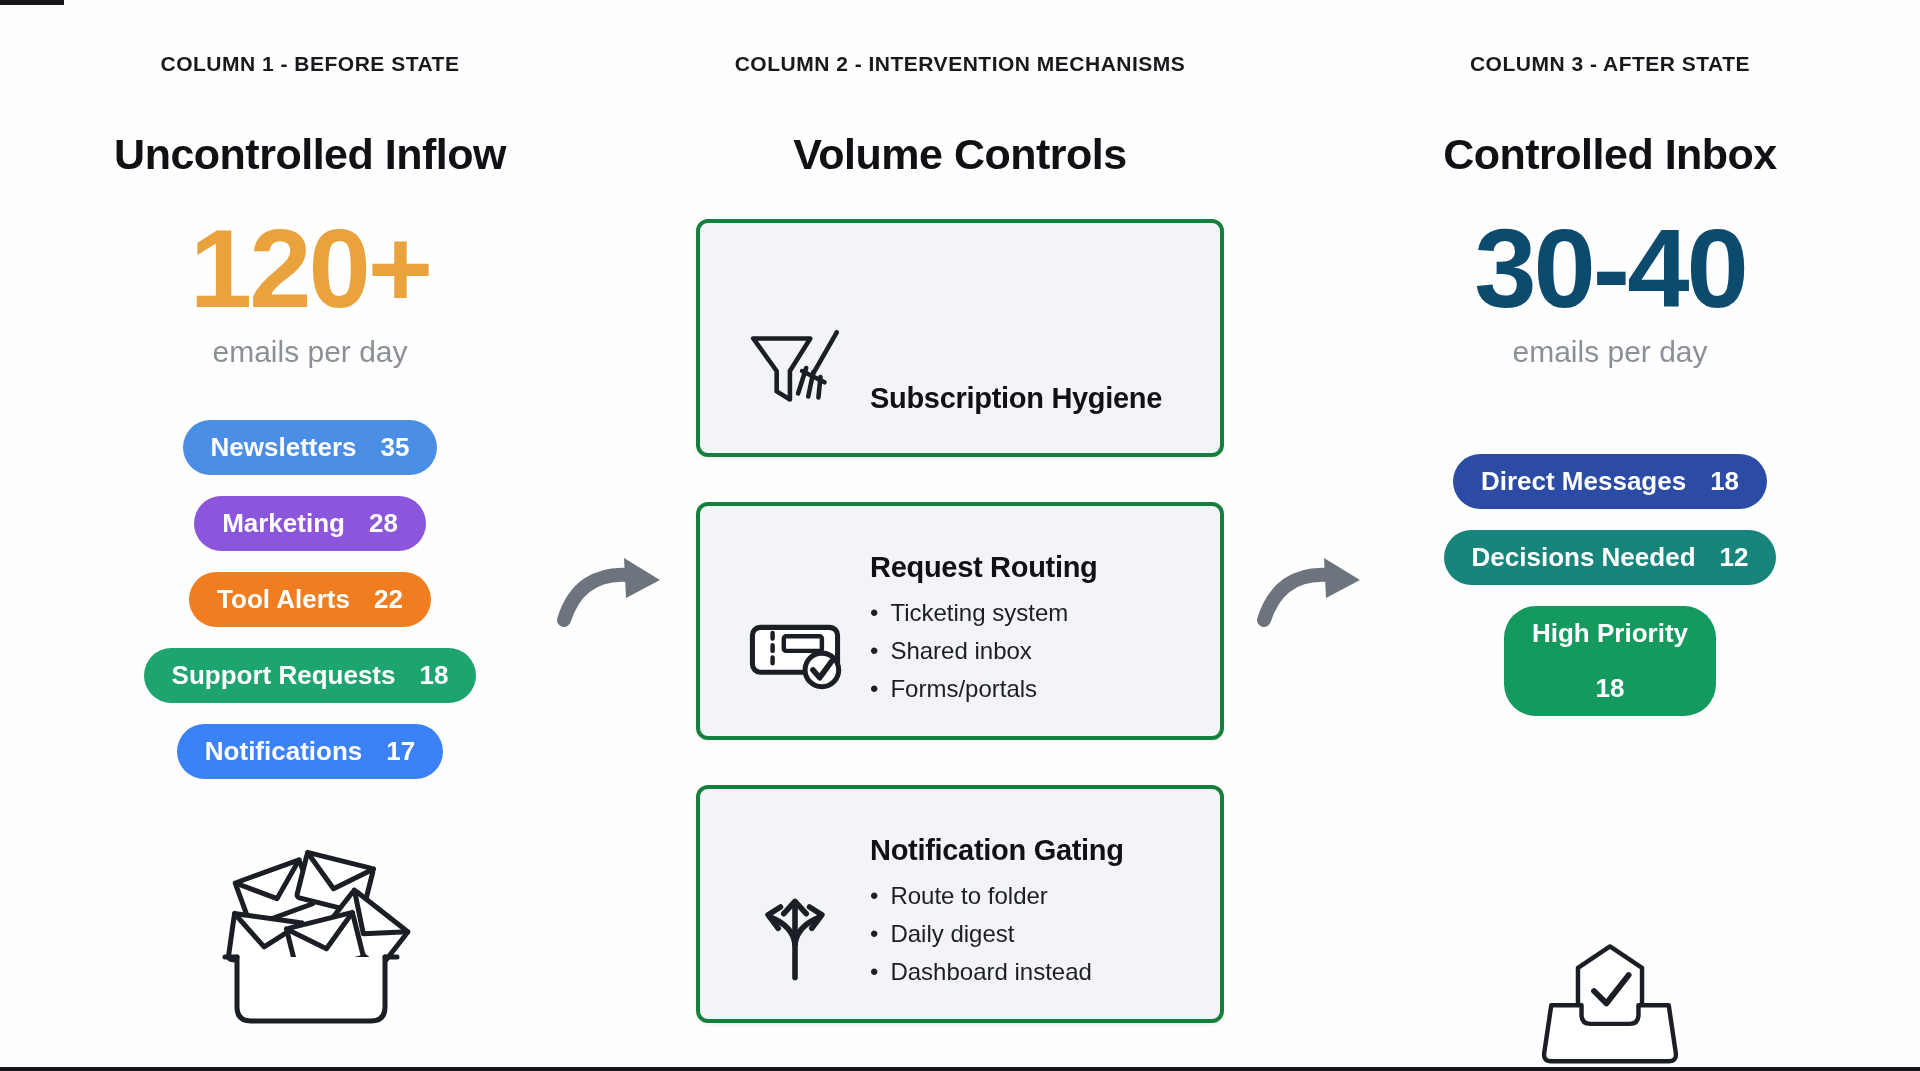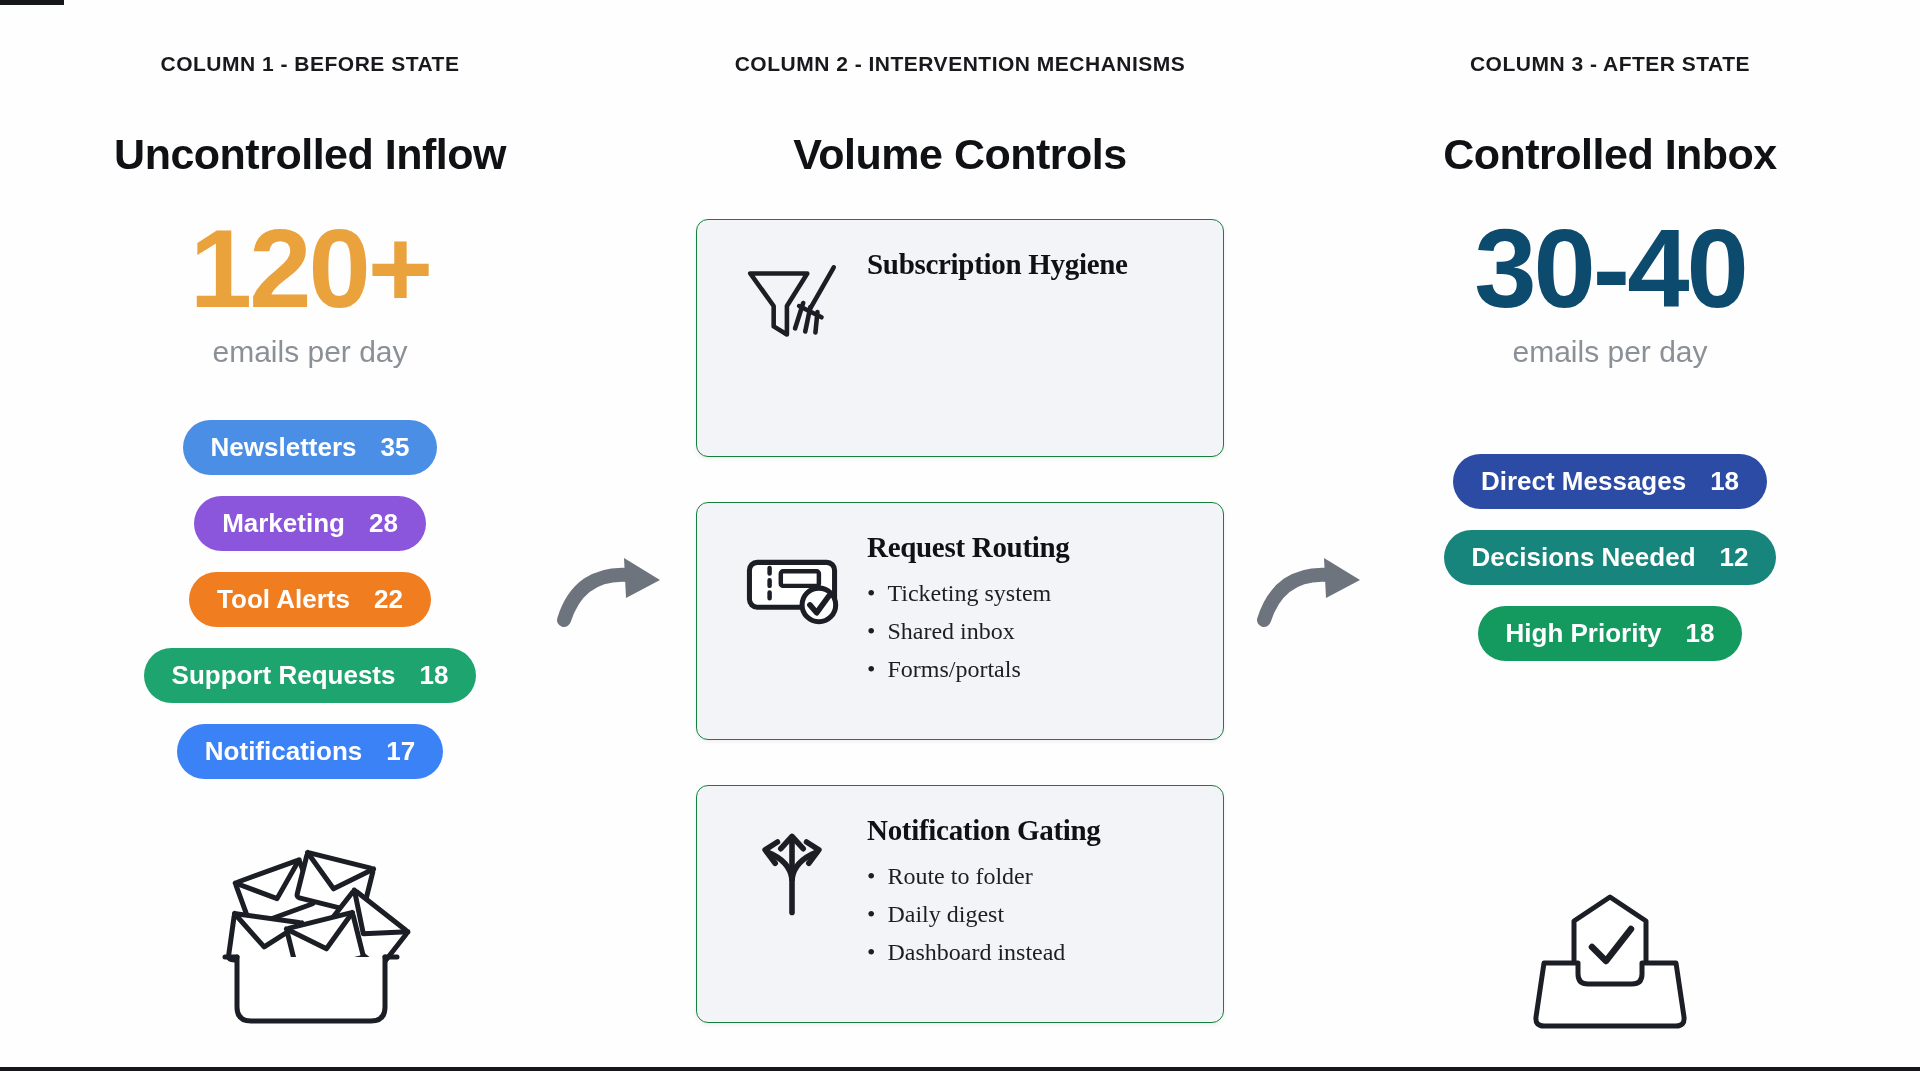--- a/index.html
+++ b/index.html
@@ -32,25 +32,24 @@
     padding:12px 28px; border-radius:32px; white-space:nowrap;
   }
   .pill-count { font-weight:700; }
 
   .col-before .big-icon { margin-top:62px; }
   .col-after .big-icon { margin-top:186px; }
 
   .cards { margin-top:40px; display:flex; flex-direction:column; gap:45px; }
   .card {
     width:528px; min-height:238px;
-    background:#f2f4f7; border:1px solid #15803d; border-radius:12px;
+    background:#f2f4f7; border:4px solid #15803d; border-radius:12px;
     box-shadow:0 2px 4px rgba(15,20,30,0.06);
-    display:flex; align-items:flex-start;
+    display:flex; align-items:flex-end;
     padding:28px 28px 28px 20px;
-    font-family:Liberation Serif, serif;
   }
   .card-icon { width:150px; flex:0 0 150px; display:flex; justify-content:center; }
   .card-body { flex:1; }
   .card-title { font-size:29px; font-weight:800; color:#101114; margin-bottom:10px; letter-spacing:-0.3px; }
   .card-bullets { list-style:none; }
   .card-bullets li { font-size:24px; color:#1c1e22; line-height:38px; }
   .card-bullets li::before { content:"•"; margin-right:12px; }
 
   .flow-arrow { position:absolute; }
   .arrow-1 { left:550px; top:538px; }
@@ -186,21 +185,21 @@
 
     <div class="pill-stack">
       <div class="pill" style="background: rgb(43, 75, 164);">
         <span class="pill-label">Direct Messages</span>
         <span class="pill-count">18</span>
       </div>
       <div class="pill" style="background: rgb(23, 133, 123);">
         <span class="pill-label">Decisions Needed</span>
         <span class="pill-count">12</span>
       </div>
-      <div class="pill" style="background: rgb(20, 153, 95);">
+      <div class="pill" style="background: rgb(20, 153, 95); flex-direction: column;">
         <span class="pill-label">High Priority</span>
         <span class="pill-count">18</span>
       </div>
     </div>
 
     <svg class="big-icon" width="200" height="190" viewBox="0 0 200 190">
       <path d="M64,140 L64,74 L100,50 L136,74 L136,140" class="ink-fill" stroke-width="5"></path>
       <path d="M82,100 L96,114 L121,82" class="ink" stroke-width="6.5"></path>
       <path d="M34,116 L68,116 L68,127 Q68,137 78,137 L122,137 Q132,137 132,127 L132,116 L166,116 L174,170 Q175,179 166,179 L34,179 Q25,179 26,170 Z" class="ink-fill" stroke-width="5"></path>
     </svg>

